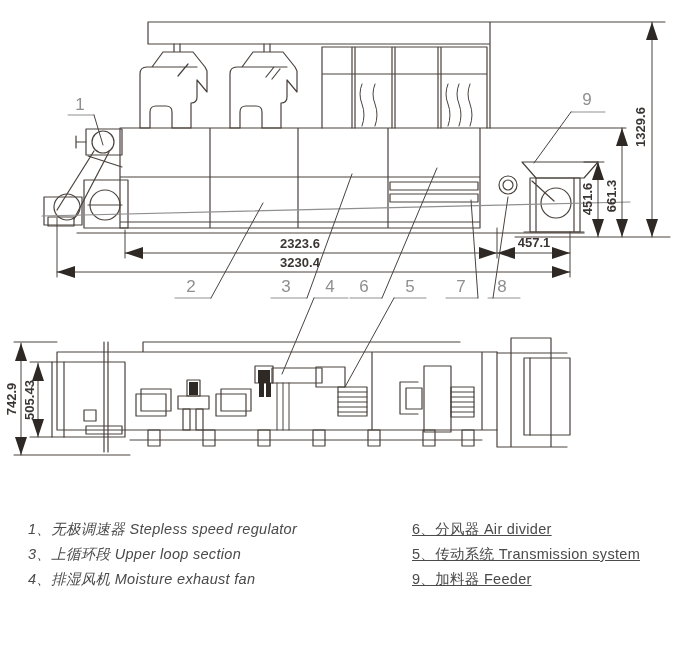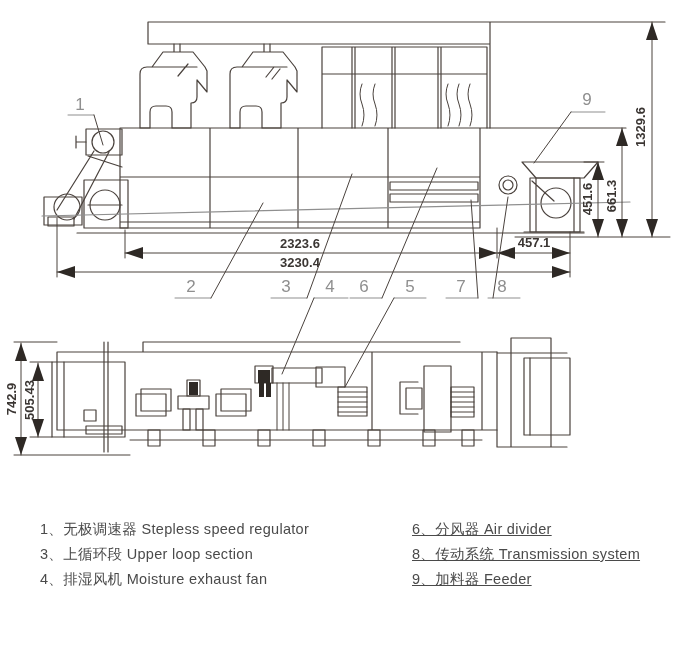--- a/index.html
+++ b/index.html
@@ -7,21 +7,21 @@
   #drawing{position:absolute;left:0;top:0;}
   svg{font-family:"Liberation Sans",sans-serif;}
   svg path, svg rect, svg circle, svg line{fill:none;stroke:#4a423d;stroke-width:1.2;stroke-linecap:round;stroke-linejoin:round;}
   svg .thin{stroke-width:1;}
   svg .gray{stroke:#8f8f8f;}
   svg .arrow{fill:#2e2925;stroke:none;}
   svg text{stroke:none;}
   .dim-text{fill:#3b3633;font-size:13px;font-weight:bold;}
   .part-num{fill:#8f8f8f;font-size:17px;}
   .legend{position:absolute;top:517px;color:#4a4a4a;}
-  .legend-col-left{left:40px;}
+  .legend-col-left{left:28px;font-style:italic;}
   .legend-col-right{left:412px;text-decoration:underline;}
   .legend-item{font-size:14.5px;line-height:25px;white-space:nowrap;letter-spacing:0.3px;}
 </style>
 </head>
 <body>
 
 <div id="drawing">
 <svg width="673" height="505" viewBox="0 0 673 505">
 
   <g>
@@ -159,15 +159,15 @@
 </svg>
 </div>
 
 <div class="legend legend-col-left">
   <div class="legend-item">1、无极调速器 Stepless speed regulator</div>
   <div class="legend-item">3、上循环段 Upper loop section</div>
   <div class="legend-item">4、排湿风机 Moisture exhaust fan</div>
 </div>
 <div class="legend legend-col-right">
   <div class="legend-item">6、分风器 Air divider</div>
-  <div class="legend-item">8、传动系统 Transmission system</div>
+  <div class="legend-item">5、传动系统 Transmission system</div>
   <div class="legend-item">9、加料器 Feeder</div>
 </div>
 
 </body></html>

